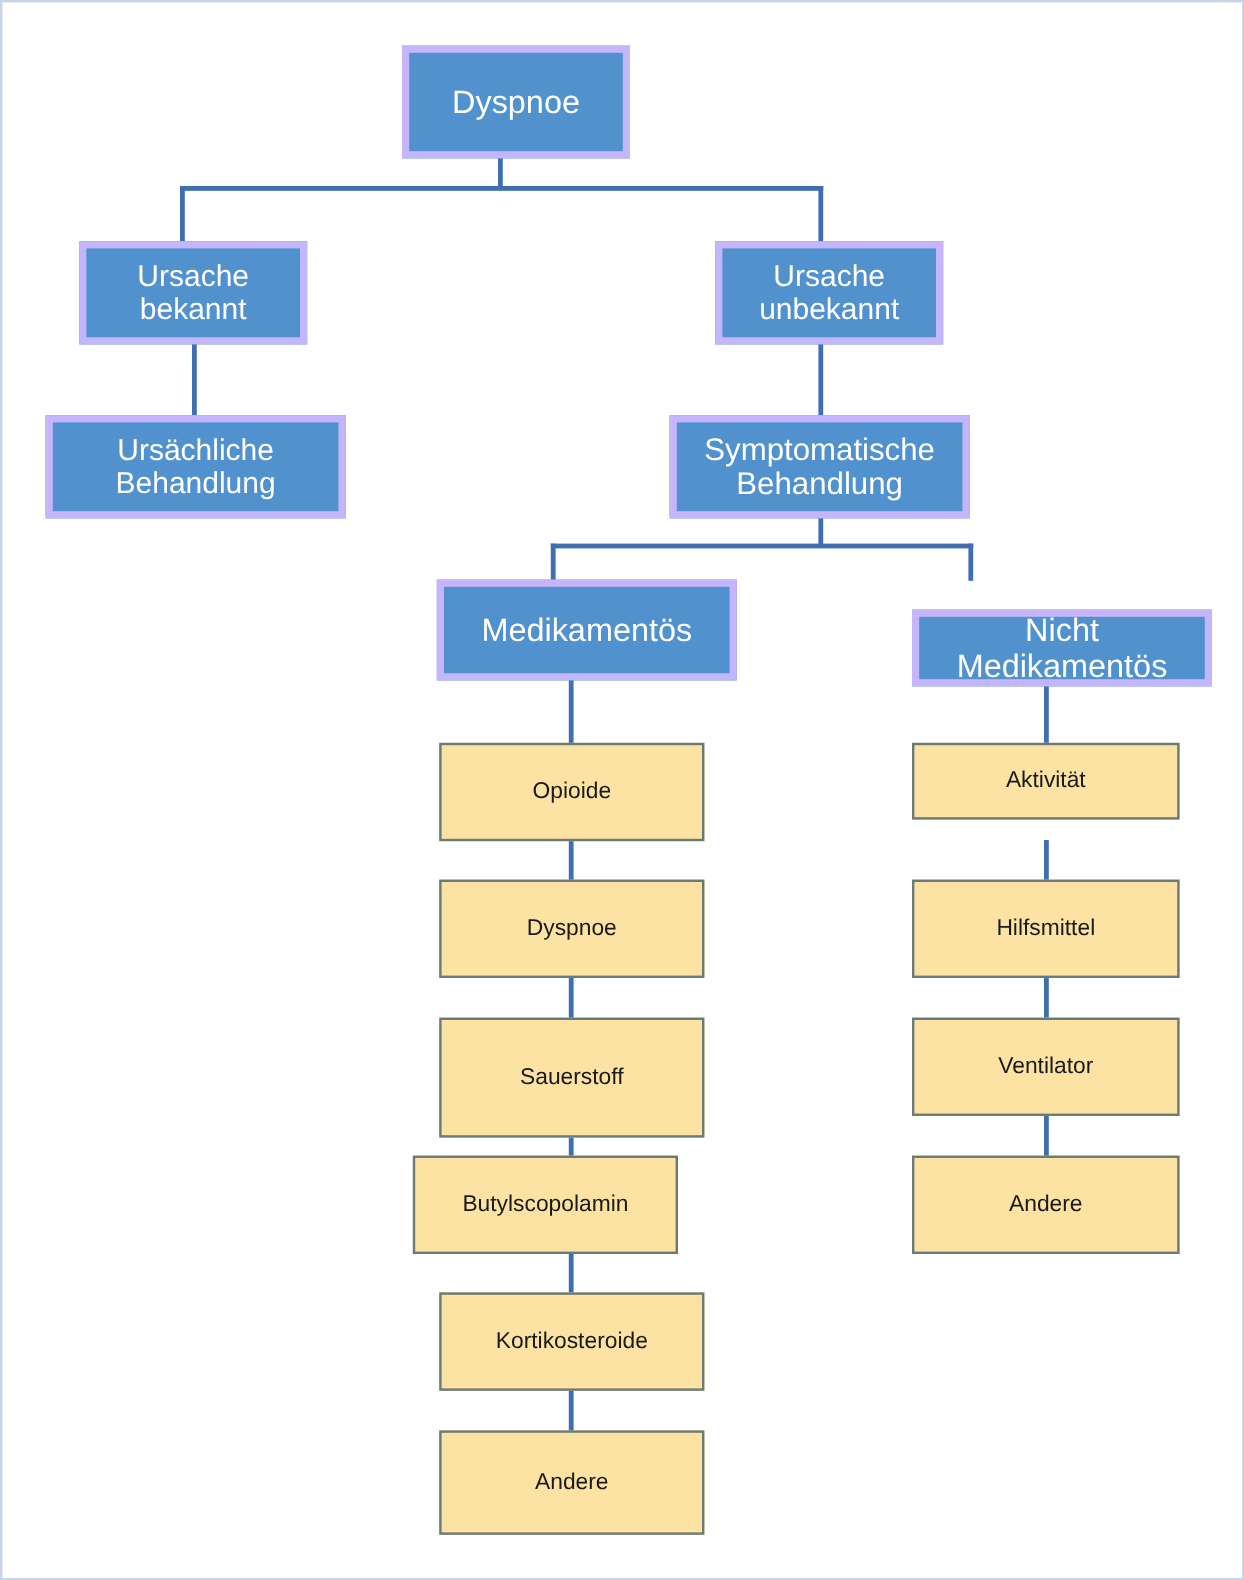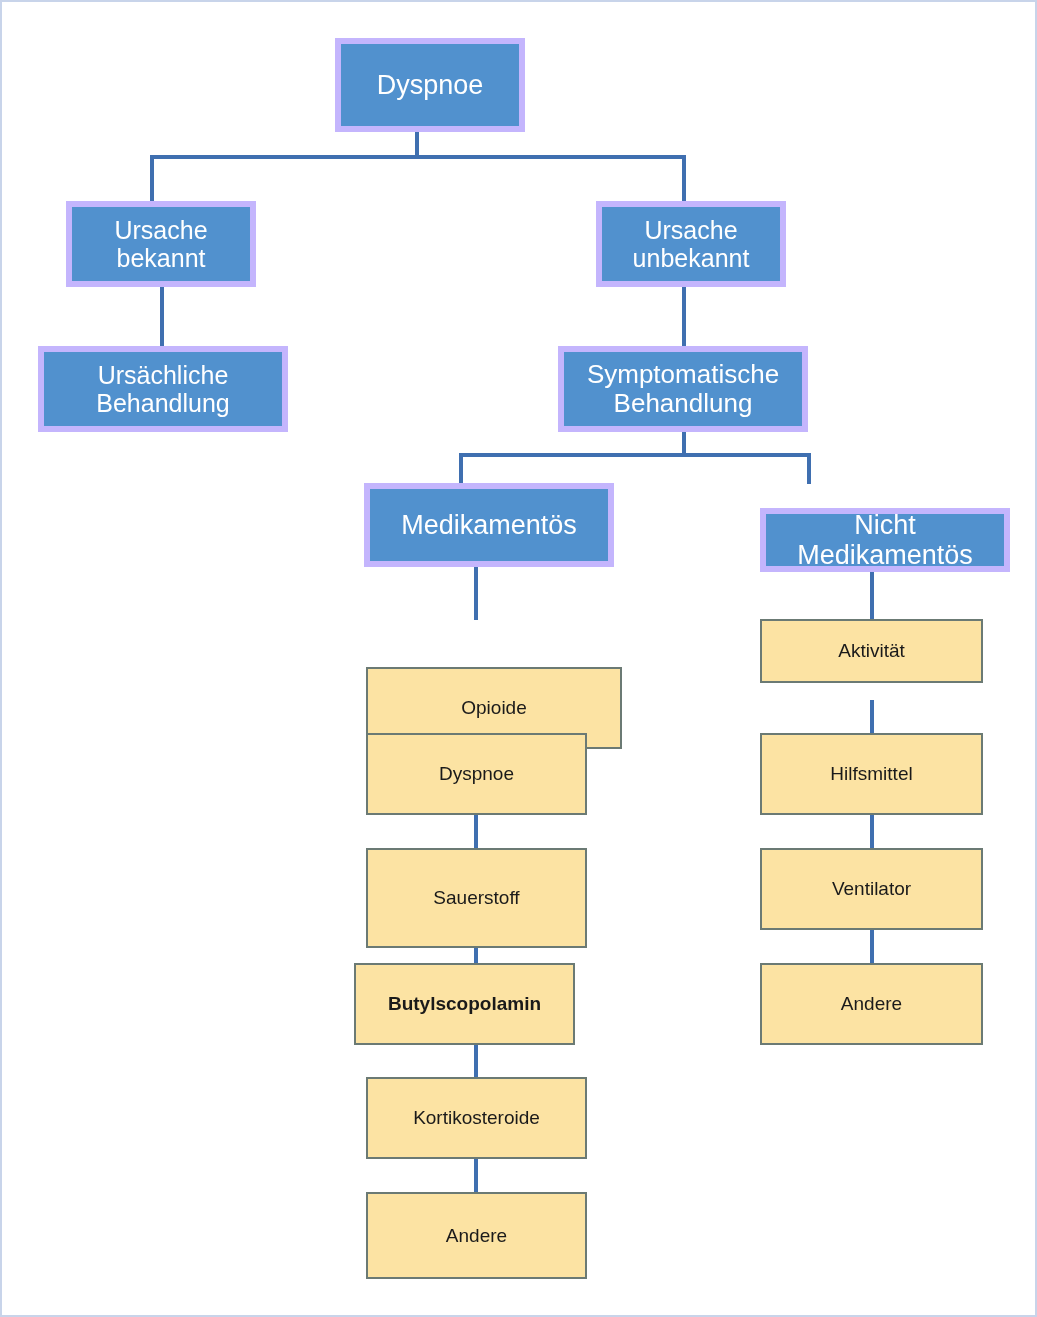--- a/index.html
+++ b/index.html
@@ -106,24 +106,24 @@
 Behandlung</div>
 
     <div class="node blue lvl2" style="left:556px; top:344px; width:250px; height:86px;">Symptomatische
 Behandlung</div>
 
     <div class="node blue lvl3" style="left:362px; top:481px; width:250px; height:84px;">Medikamentös</div>
 
     <div class="node blue lvl3" style="left:758px; top:506px; width:250px; height:64px;">Nicht
 Medikamentös</div>
 
-    <div class="node yellow" style="left:364px; top:617px; width:256px; height:82px;margin-top:48px;">Opioide</div>
+    <div class="node yellow" style="left:364px; top:617px; width:221px; height:82px;">Opioide</div>
     <div class="node yellow" style="left:364px; top:731px; width:221px; height:82px;">Dyspnoe</div>
     <div class="node yellow" style="left:364px; top:846px; width:221px; height:100px;">Sauerstoff</div>
-    <div class="node yellow" style="left:352px; top:961px; width:221px; height:82px;font-weight:bold;">Butylscopolamin</div>
+    <div class="node yellow" style="left:342px; top:961px; width:221px; height:82px;">Butylscopolamin</div>
     <div class="node yellow" style="left:364px; top:1075px; width:221px; height:82px;">Kortikosteroide</div>
     <div class="node yellow" style="left:364px; top:1190px; width:221px; height:87px;">Andere</div>
 
     <div class="node yellow" style="left:758px; top:617px; width:223px; height:64px;">Aktivität</div>
     <div class="node yellow" style="left:758px; top:846px; width:223px; height:82px;">Ventilator</div>
     <div class="node yellow" style="left:758px; top:731px; width:223px; height:82px;">Hilfsmittel</div>
     <div class="node yellow" style="left:758px; top:961px; width:223px; height:82px;">Andere</div>
 
   </div>
 </div>

